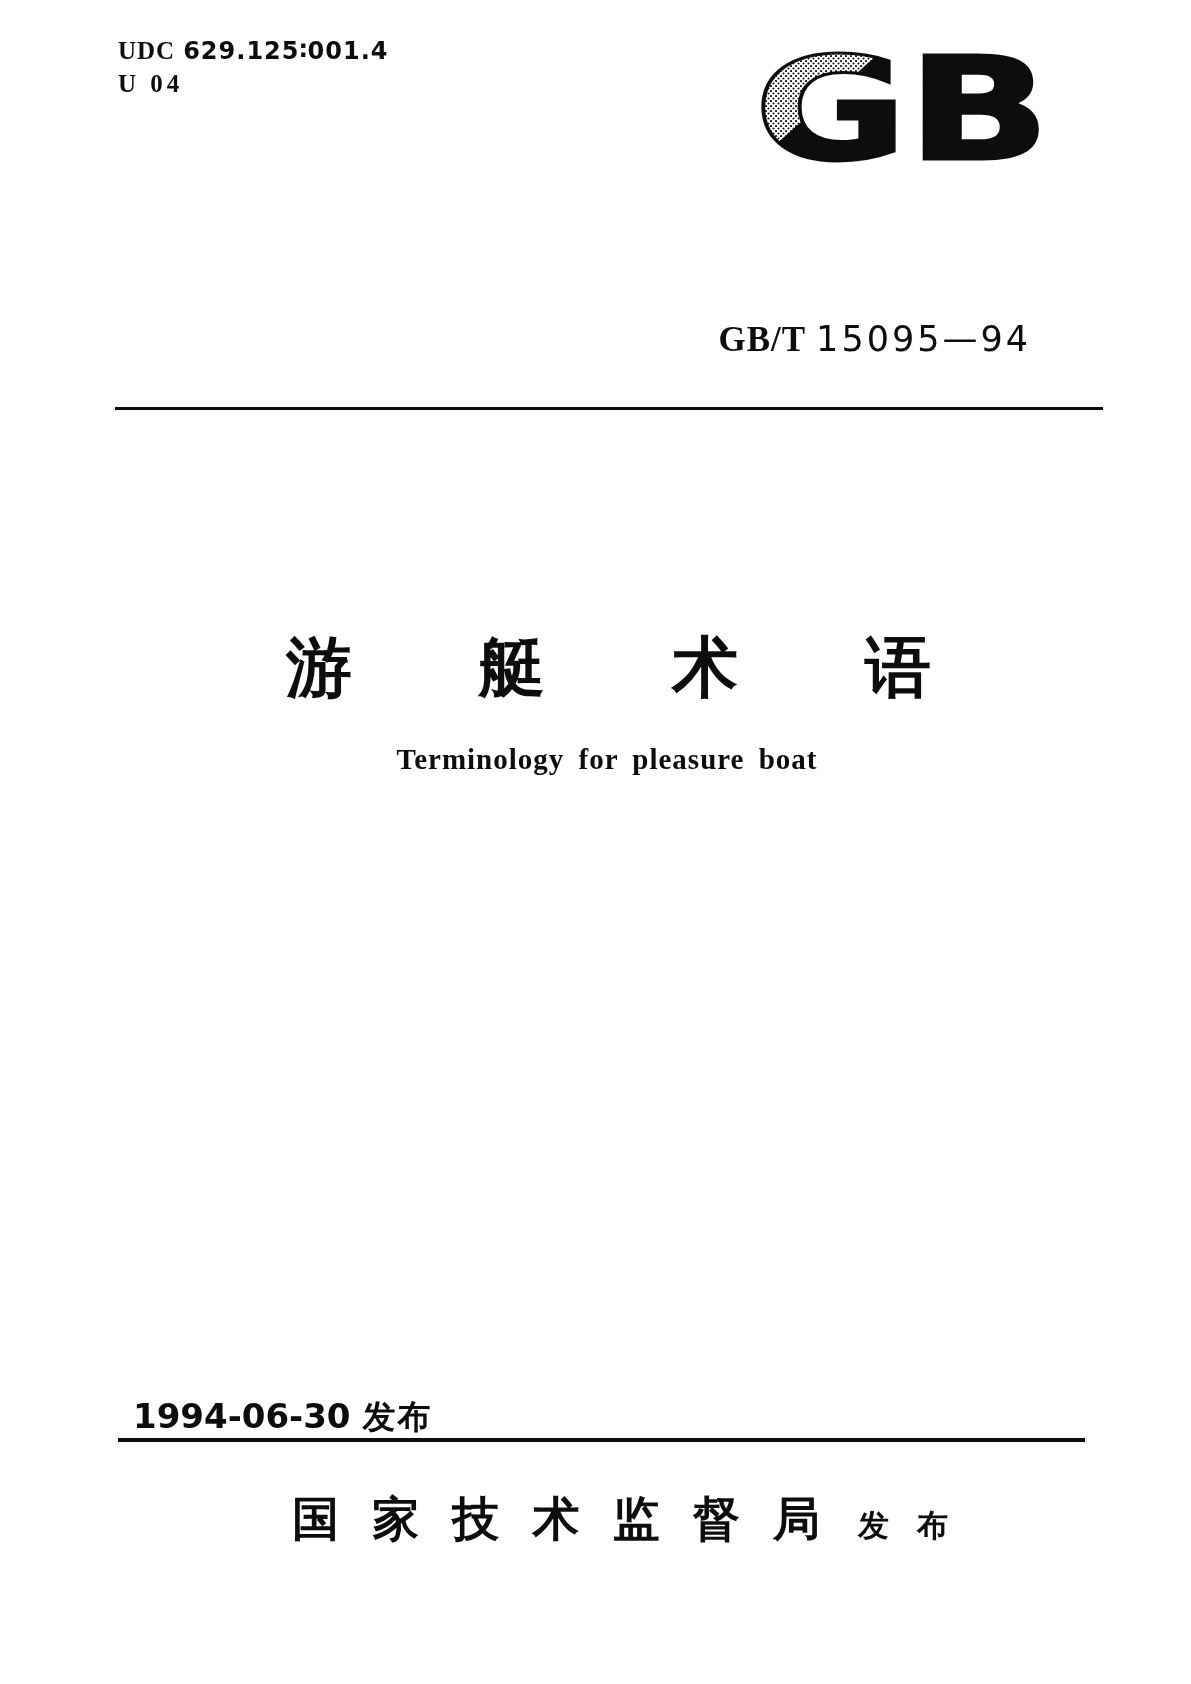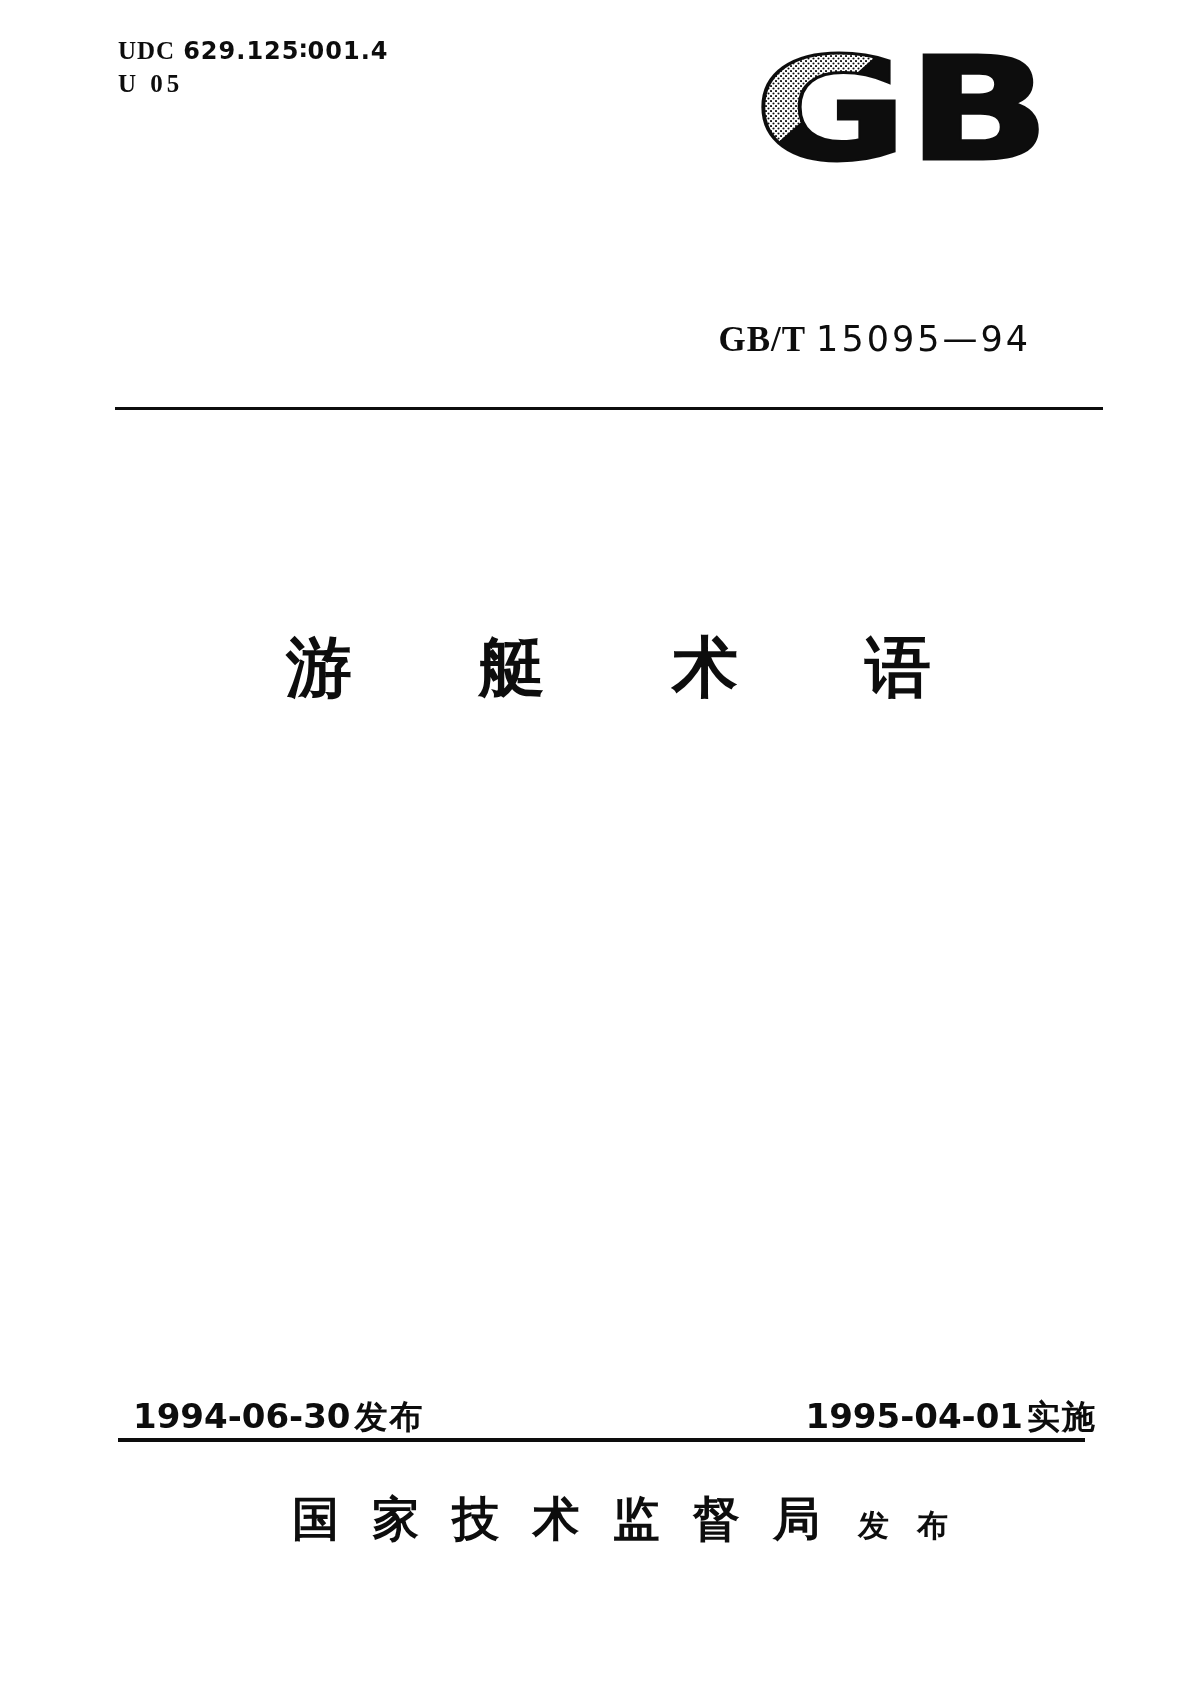--- a/index.html
+++ b/index.html
@@ -147,21 +147,21 @@
     font-family: "DejaVu Sans", sans-serif;
     font-weight: 600;
     font-size: 34px;
     letter-spacing: 0px;
   }
   .date-cn {
     font-family: "Liberation Sans", sans-serif;
     font-weight: bold;
     font-size: 33px;
     letter-spacing: 2px;
-    margin-left: 4px;
+    margin-left: 12px;
   }
 
   
   .publisher {
     position: absolute;
     left: 292px;
     top: 1496px;
     width: 528px;
     display: flex;
     justify-content: space-between;
@@ -186,21 +186,21 @@
 </head>
 <body>
 
 <div class="page">
 
   <div class="udc-block">
     <div>
       <span class="udc-label">UDC</span><span class="udc-number">629.125∶001.4</span>
     </div>
     <div>
-      <span class="udc-class">U 05</span>
+      <span class="udc-class">U 04</span>
     </div>
   </div>
 
   <svg class="gb-logo" viewBox="0 0 320 132" xmlns="http://www.w3.org/2000/svg">
     <defs>
       <pattern id="halftone" width="5" height="5" patternUnits="userSpaceOnUse">
         <rect width="5" height="5" fill="#ffffff"></rect>
         <circle cx="1.5" cy="1.5" r="1.05" fill="#0d0d0d"></circle>
         <circle cx="4" cy="4" r="1.05" fill="#0d0d0d"></circle>
       </pattern>
@@ -219,28 +219,26 @@
 
   <div class="rule-top"></div>
 
   <div class="cn-title">
     <span>游</span>
     <span>艇</span>
     <span>术</span>
     <span>语</span>
   </div>
 
+  <div class="en-title">Terminology for pleasure boat</div>
 
   <div class="date-group left">
     <span class="date-digits">1994-06-30</span><span class="date-cn">发布</span>
   </div>
 
-  <div class="date-group right">
-    <span class="date-digits">1995-04-01</span><span class="date-cn">实施</span>
-  </div>
 
   <div class="rule-bottom"></div>
 
   <div class="publisher">
     <span>国</span>
     <span>家</span>
     <span>技</span>
     <span>术</span>
     <span>监</span>
     <span>督</span>

